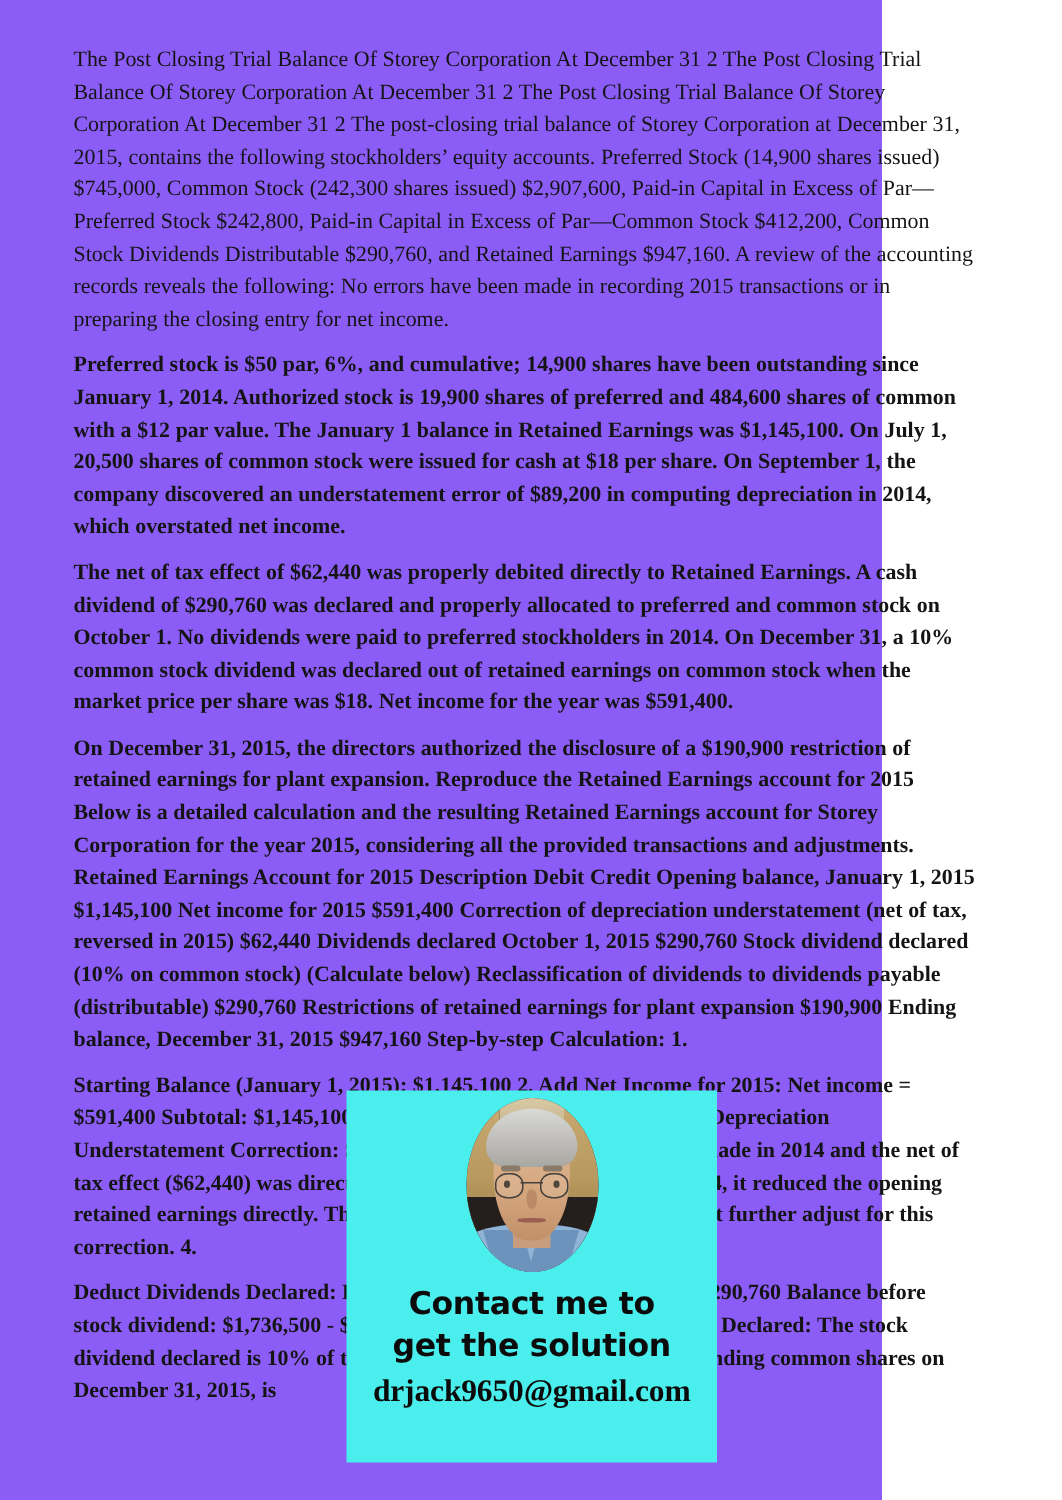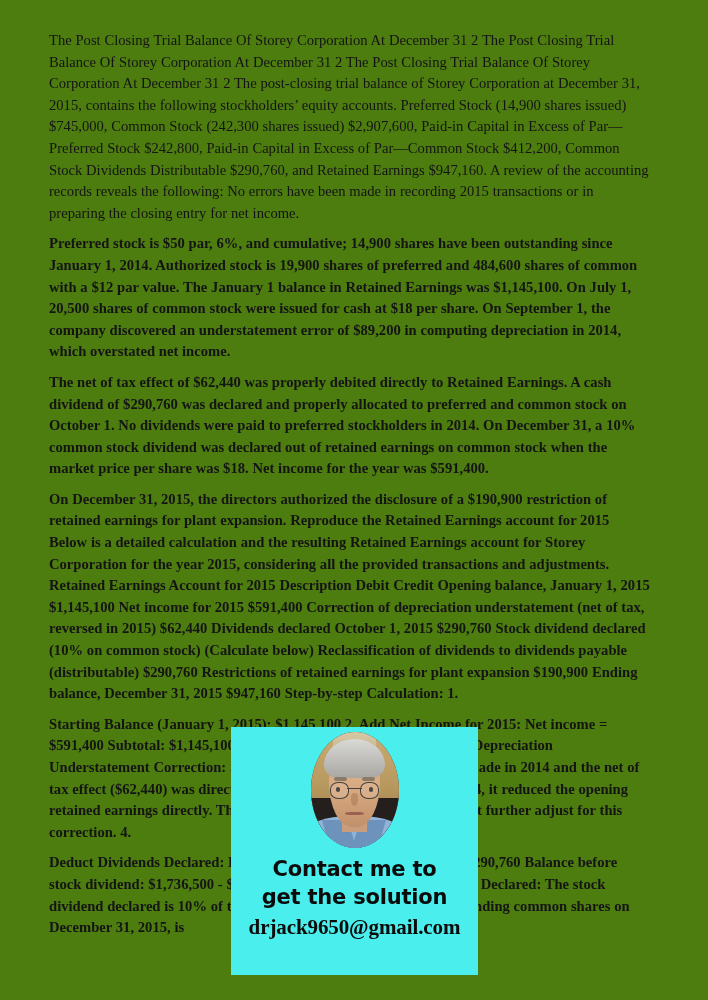--- a/index.html
+++ b/index.html
@@ -13,23 +13,23 @@
     position: relative;
     overflow: hidden;
     font-family: "Liberation Serif", "DejaVu Serif", serif;
     color: #141414;
   }
 
   #page {
     position: absolute;
     left: 0;
     top: 0;
-    width: 708px;
+    width: 588px;
     height: 1000px;
-    background: #4d7c0f;
+    background: #8b5cf6;
   }
 
   #doc-body {
     position: absolute;
     left: 49px;
     top: 30px;
     width: 602px;
   }
 
   .para {

